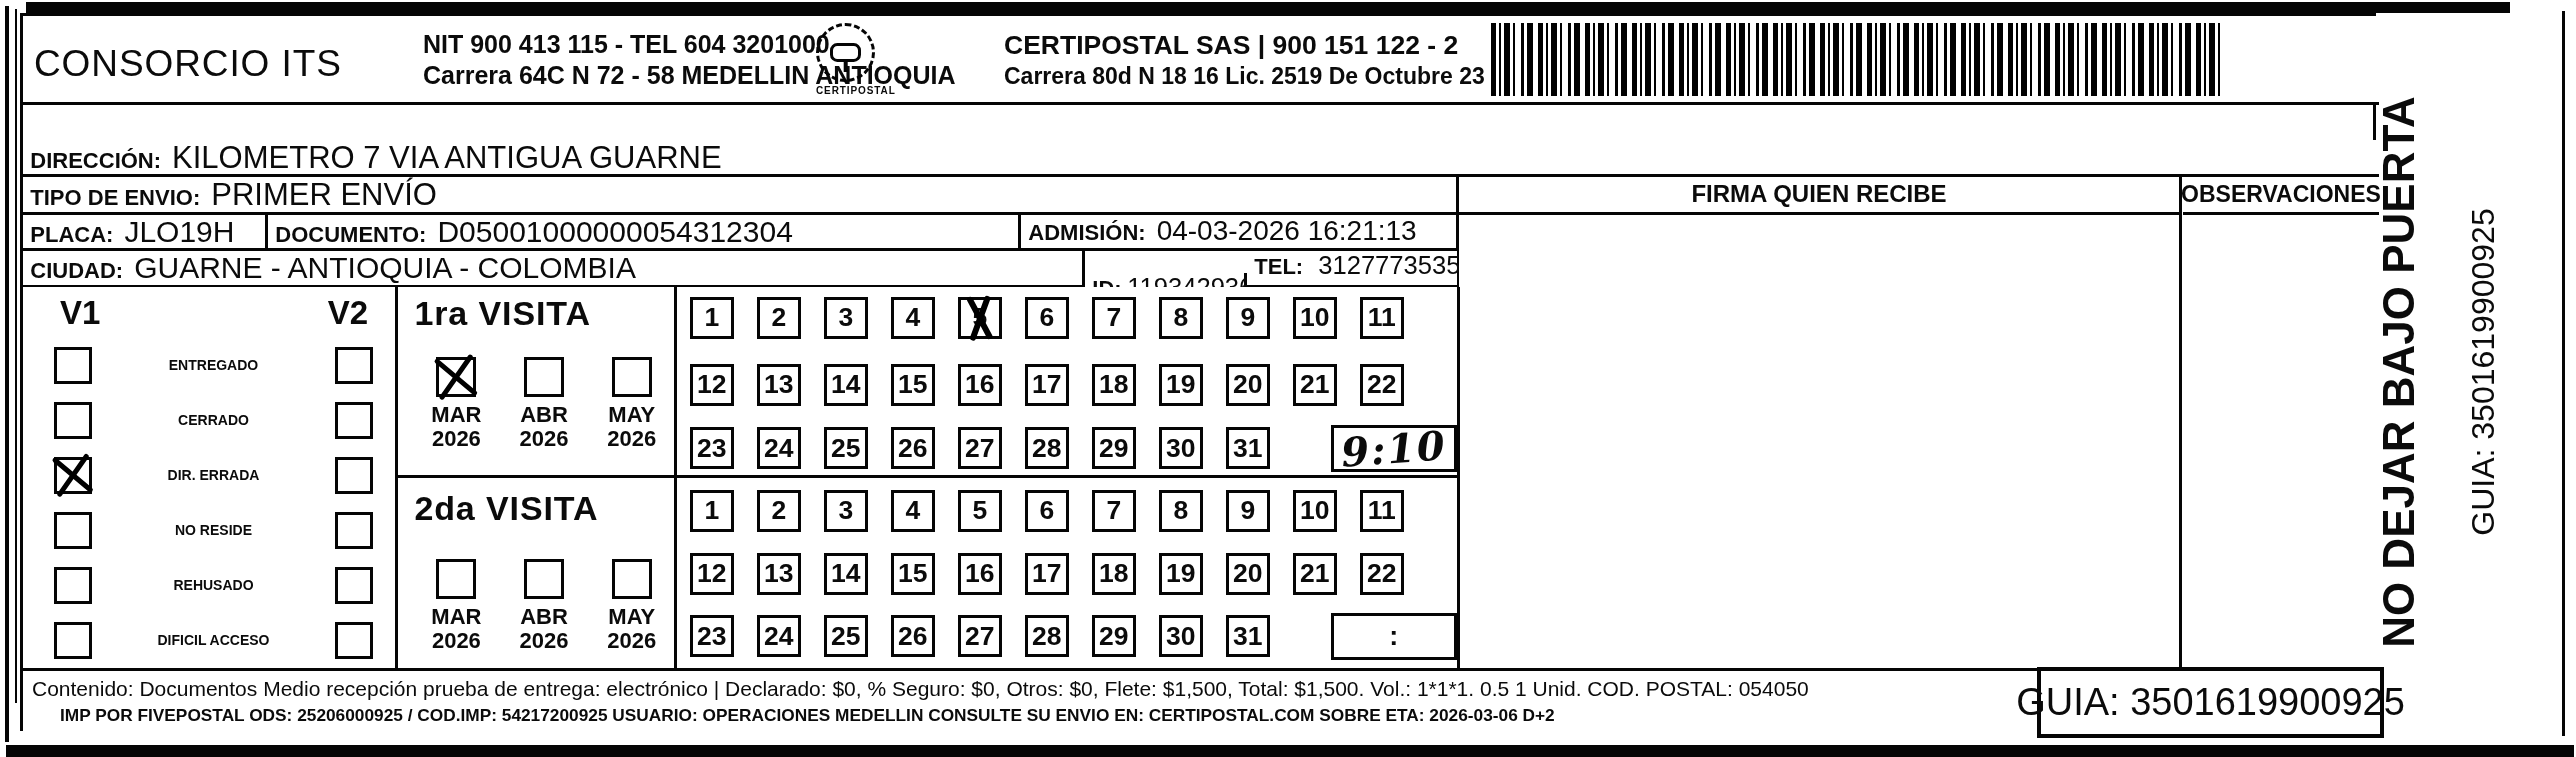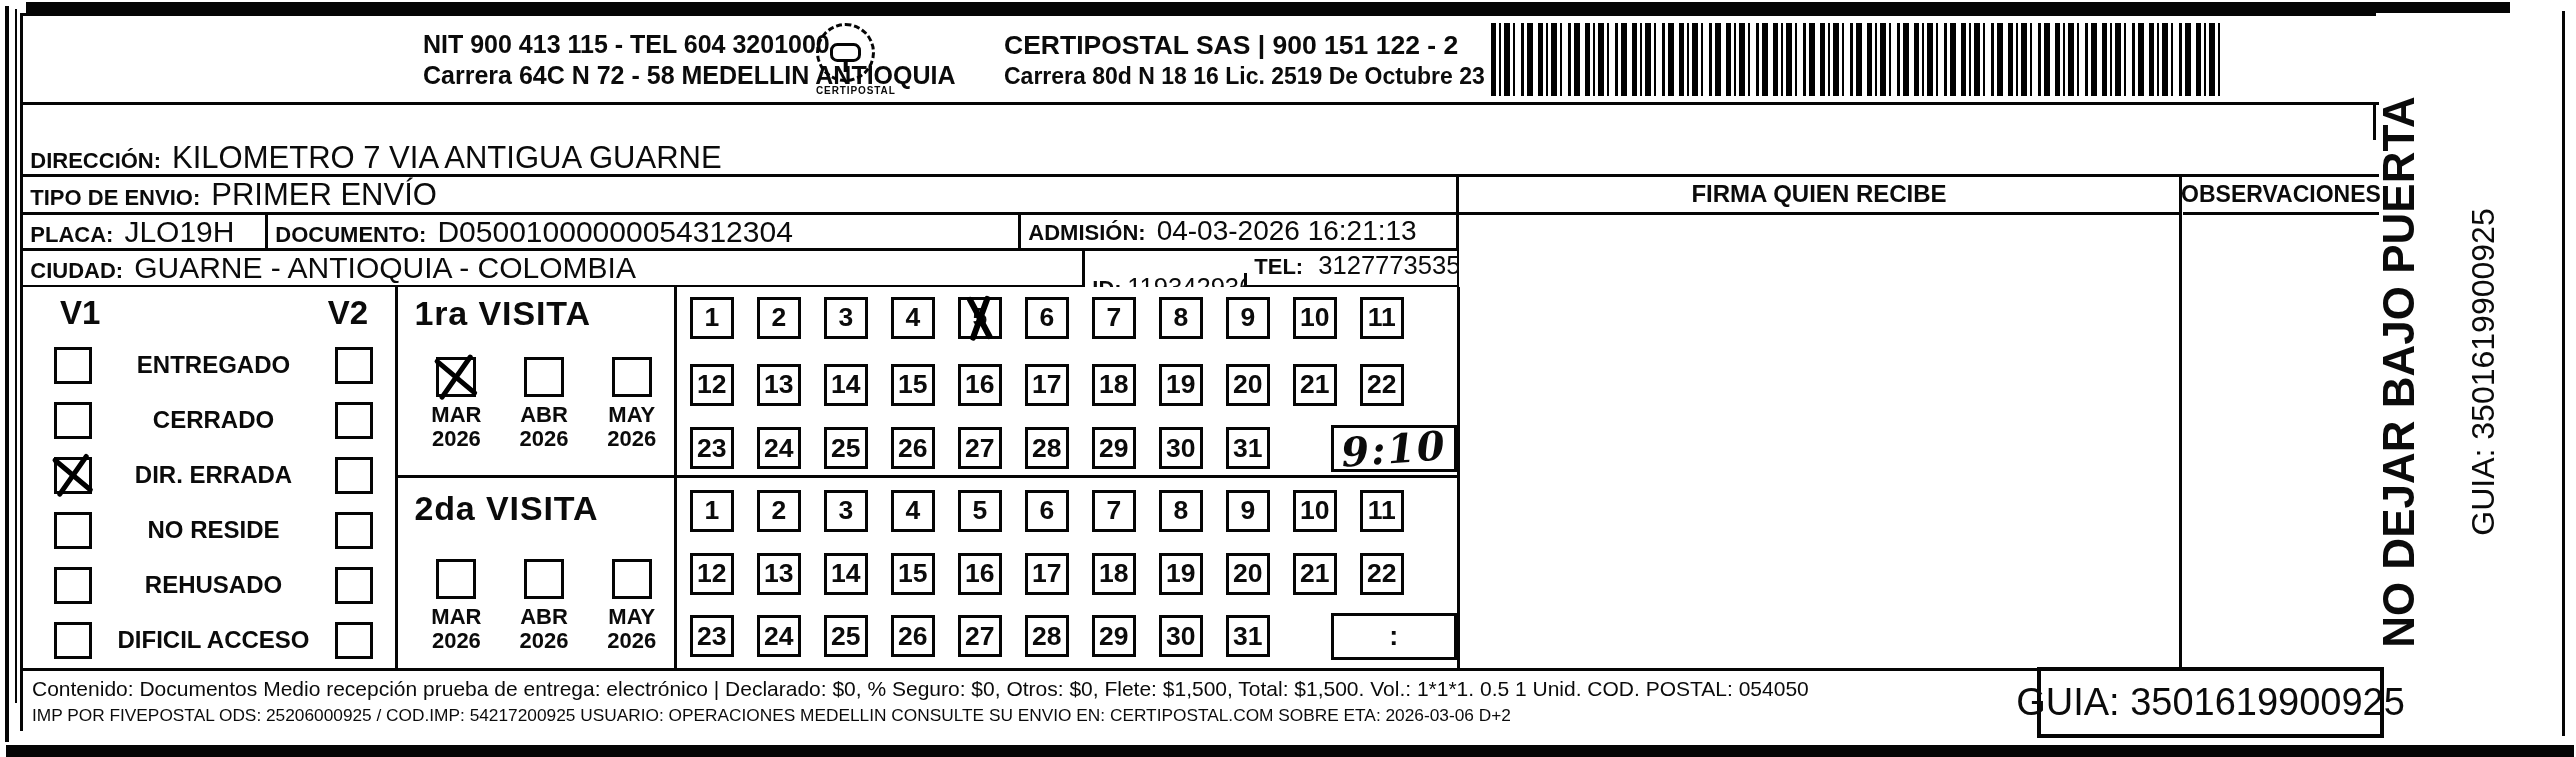--- a/index.html
+++ b/index.html
@@ -53,21 +53,21 @@
   .big-hand-x::before,.big-hand-x::after{content:"";position:absolute;left:50%;top:50%;width:90%;height:5.5px;
             background:#000;border-radius:2.7px;}
   .big-hand-x::before{transform:translate(-50%,-50%) rotate(62deg);}
   .big-hand-x::after{transform:translate(-50%,-50%) rotate(-70deg);}
 
   
   .status-head{display:flex;justify-content:space-between;padding:7.3px 27px 0 37px;
                font-size:33px;font-weight:bold;}
   .status-rows{display:flex;flex-direction:column;gap:0;padding:5.5px 22px 0 31px;}
   .status-row{display:flex;align-items:center;height:55px;}
-  .status-label{flex:1;text-align:center;font-size:24px;font-weight:bold;}
+  .status-label{flex:1;text-align:center;font-size:14px;font-weight:bold;}
 
   
   .visit-sec{position:absolute;left:0;width:100%;box-sizing:border-box;padding:7.3px 0 0 16.4px;}
   .visit-title{font-size:34px;font-weight:bold;letter-spacing:0.9px;}
   .month-row{display:flex;gap:3.7px;margin-top:24px;}
   .month-cell{width:84px;display:flex;flex-direction:column;align-items:center;}
   .month-box{width:40px;height:40px;}
   .month-name{font-size:22px;font-weight:bold;margin-top:5.5px;line-height:24px;}
   .month-year{font-size:22px;font-weight:bold;line-height:24px;}
 
@@ -78,21 +78,21 @@
            display:flex;align-items:center;justify-content:center;
            font-size:26.5px;font-weight:bold;background:#fff;}
   .time-box{width:126px;height:47px;border:3.7px solid #050505;box-sizing:border-box;margin-left:38px;
             display:flex;align-items:center;justify-content:center;position:relative;background:#fff;}
   .time-hand{font-family:"DejaVu Serif",serif;font-style:italic;font-weight:bold;font-size:40px;
              transform:rotate(-4deg);letter-spacing:1.8px;}
   .time-print{font-size:27px;font-weight:bold;}
 
   
   .foot-line1{font-size:21px;white-space:nowrap;}
-  .foot-line2{font-size:17.3px;font-weight:normal;white-space:nowrap;margin-top:3.7px;}
+  .foot-line2{font-size:17.3px;font-weight:bold;white-space:nowrap;margin-top:3.7px;margin-left:28px;}
   .guia-box{border:4.6px solid #050505;display:flex;align-items:center;justify-content:center;
             font-size:38px;background:#fff;z-index:3;white-space:nowrap;}
 
   
   .side{left:2372px;top:12.8px;width:187px;height:718px;}
   .vtext{position:absolute;writing-mode:vertical-rl;white-space:nowrap;top:50%;}
   .vtext.notice{left:1.8px;font-size:44px;font-weight:bold;transform:translateY(-50%) rotate(180deg);transform-origin:center;}
   .vtext.vguia{left:93px;font-size:32px;transform:translateY(-50%) rotate(180deg);transform-origin:center;}
 </style>
 </head>
@@ -107,20 +107,21 @@
   <div class="abs scan-right"></div>
 
   <div class="abs side">
     <span class="vtext notice">NO DEJAR BAJO PUERTA</span>
     <span class="vtext vguia">GUIA: 3501619900925</span>
   </div>
 
   <div class="abs tbl">
 
     <div class="cell bb" style="left:0;top:0;width:2356px;height:89px;">
+      <div class="abs company" style="left:11px;top:27px;">CONSORCIO ITS</div>
       <div class="abs" style="left:361px;top:12.8px;">
         <div class="hdr-small">NIT 900 413 115 - TEL 604 3201000</div>
         <div class="hdr-small">Carrera 64C N 72 - 58 MEDELLIN ANTIOQUIA</div>
       </div>
       <div class="abs" style="left:793px;top:7.3px;">
         <div class="logo-circle">
             <div class="logo-glyph"></div>
           </div>
         <div class="logo-caption">CERTIPOSTAL</div>
       </div>

